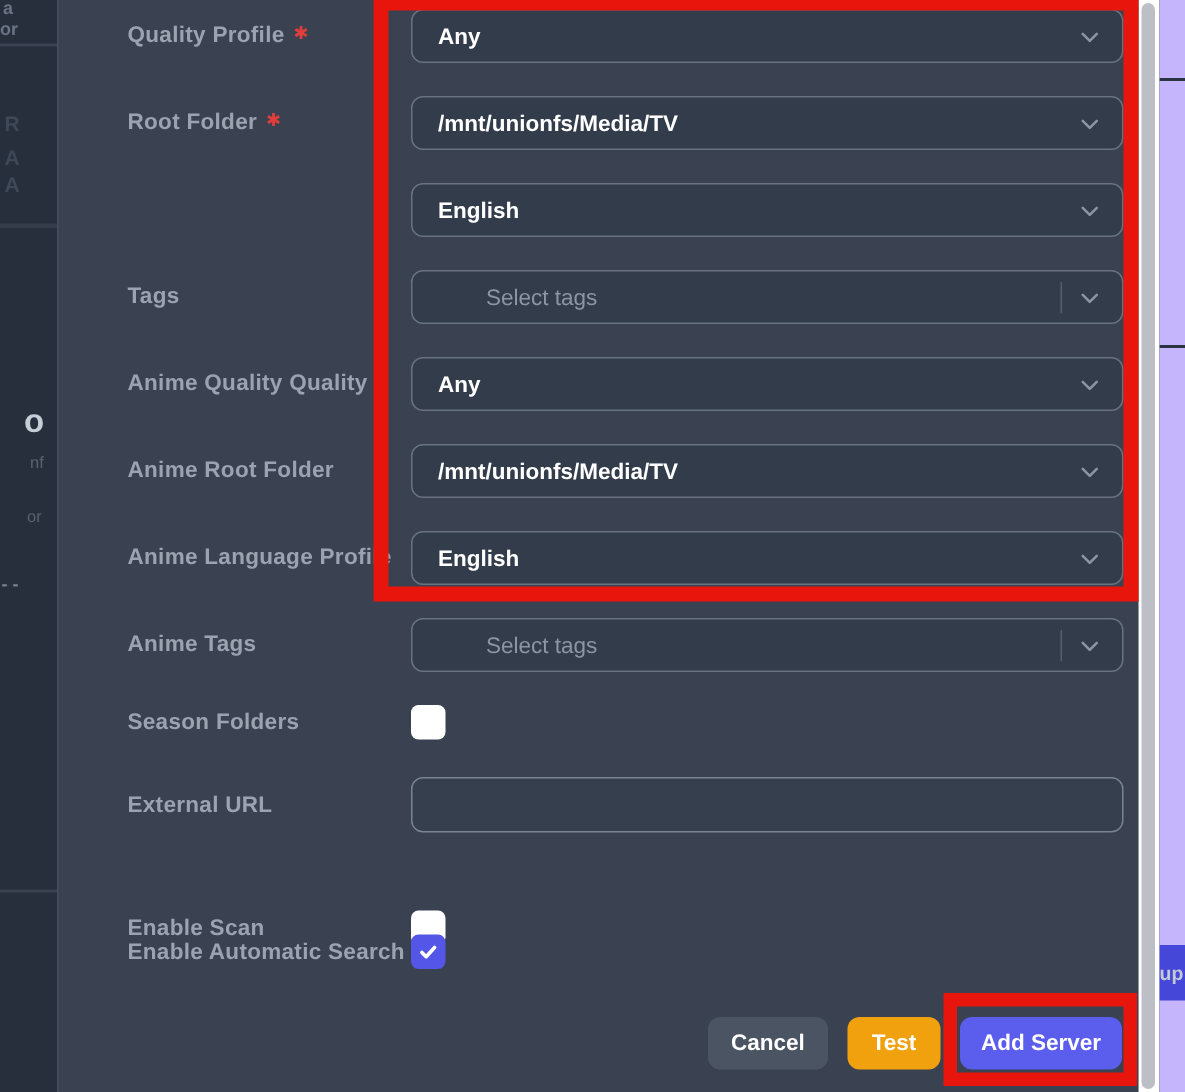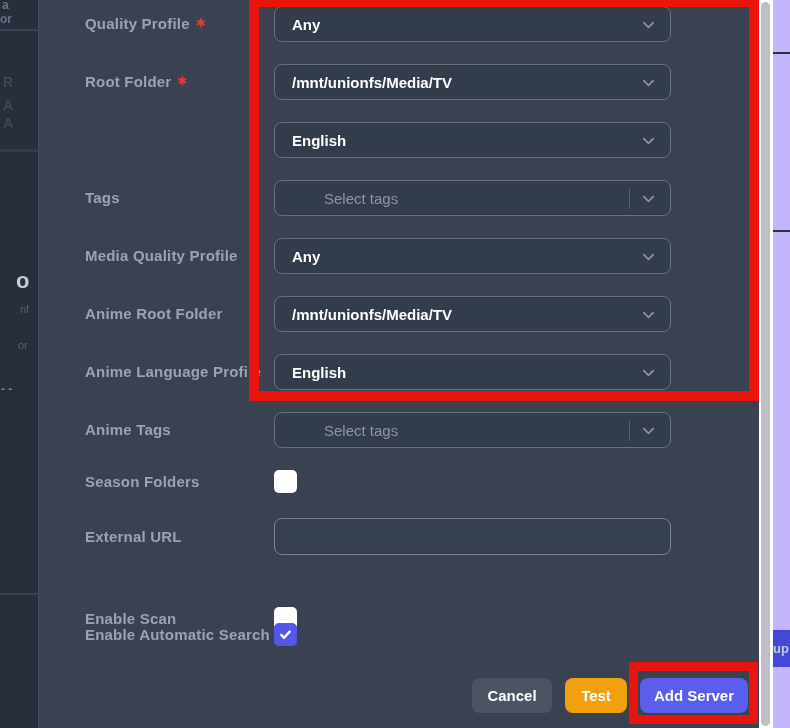--- a/index.html
+++ b/index.html
@@ -14,21 +14,21 @@
   .left-strip .frag.tiny { color:#596270; font-size:11px; font-weight:400; }
   .ls-div { position:absolute; left:0; width:38px; background:#3a4150; height:2px; }
 
   
   .modal { position:absolute; left:38px; top:0; width:721px; height:728px; background:#3a4251; border-left:1px solid #454e5c; }
 
   .row { position:absolute; left:0; width:721px; }
   .row .lbl { position:absolute; left:46px; top:0; color:#9ba3b0; font-size:15px; font-weight:700; letter-spacing:.2px; white-space:nowrap; }
   .req { color:#e23d3d; font-size:12px; margin-left:6px; position:relative; top:-2px; }
 
-  .control { position:absolute; left:235px; top:0; width:397px; border-radius:8px; }
+  .control { position:absolute; left:235px; top:0; width:475px; border-radius:8px; }
   .select, .textinput {
     height:36px; background:#333c4a; border:1px solid #69727f; display:flex; align-items:center;
     color:#fff; font-size:15px; font-weight:600; padding:0 14px 0 17px;
   }
   .textinput { height:37px; background:#363f4d; border-color:#7a8391; }
   .select .val { flex:1; white-space:nowrap; overflow:hidden; }
   .select .val.placeholder { color:#8d95a5; font-weight:400;margin-left:32px; }
   .chev { width:15px; height:15px; color:#8d95a3; flex:0 0 auto; }
   .ms-divider { width:1px; height:21px; background:#555e6e; margin-right:11px; flex:0 0 auto; }
 
@@ -112,21 +112,21 @@
     <div class="control select">
       <span class="val placeholder">Select tags</span>
       <span class="ms-divider"></span>
       <svg class="chev" viewBox="0 0 16 16">
           <path d="M3 6l5 5 5-5" fill="none" stroke="currentColor" stroke-width="1.8" stroke-linecap="round" stroke-linejoin="round"></path>
         </svg>
     </div>
   </div>
 
   <div class="row" style="top:238px;height:36px;">
-    <div class="lbl" style="line-height:36px;"><span>Media Quality Profile</span></div>
+    <div class="lbl" style="line-height:36px;"><span>Anime Quality Quality</span></div>
     <div class="control select">
       <span class="val">Any</span>
       <svg class="chev" viewBox="0 0 16 16">
           <path d="M3 6l5 5 5-5" fill="none" stroke="currentColor" stroke-width="1.8" stroke-linecap="round" stroke-linejoin="round"></path>
         </svg>
     </div>
   </div>
 
   <div class="row" style="top:296px;height:36px;">
     <div class="lbl" style="line-height:36px;"><span>Anime Root Folder</span></div>

